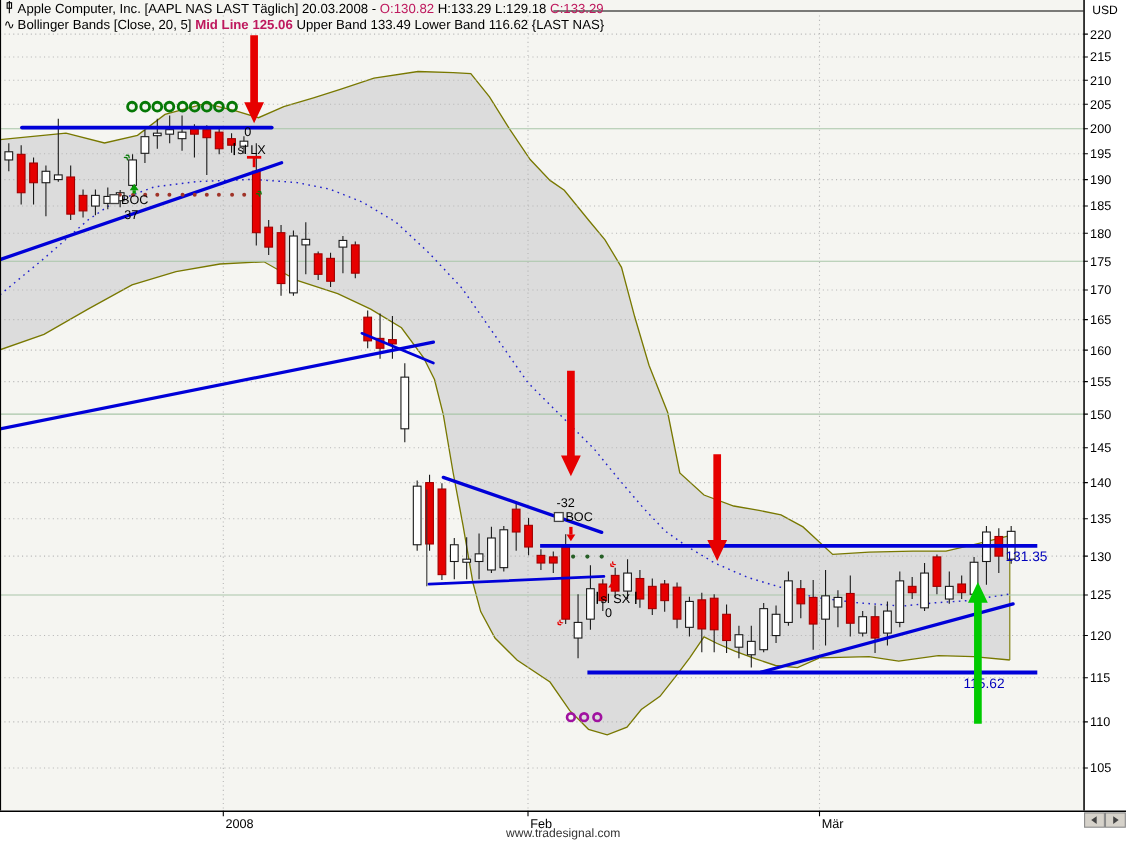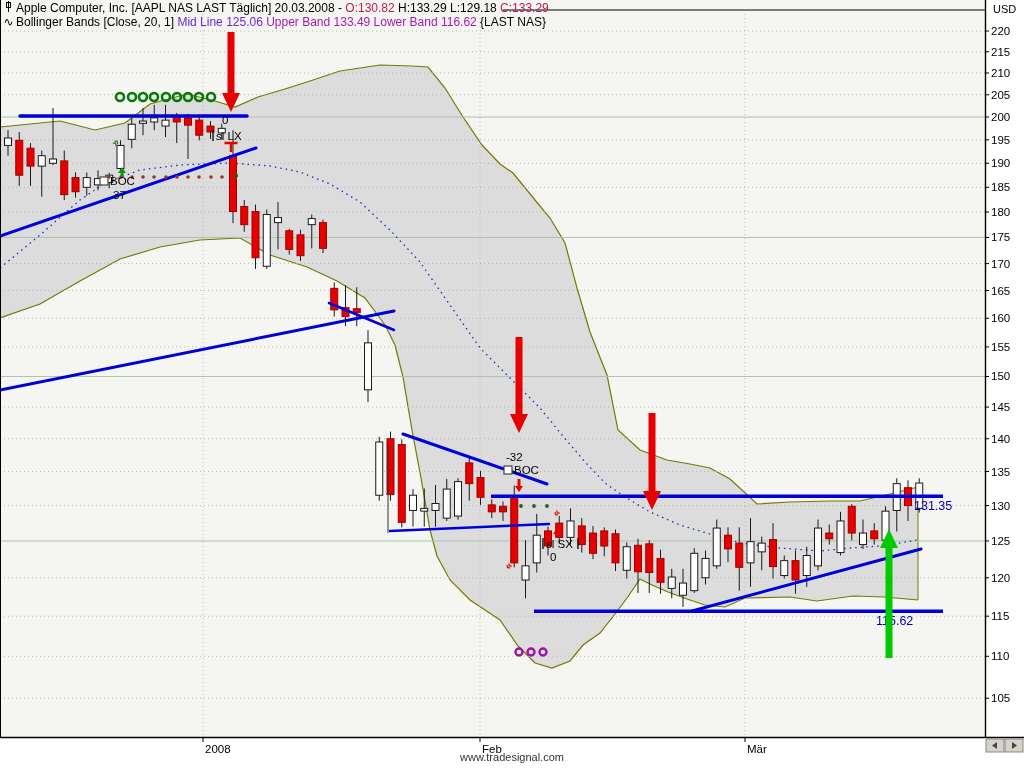--- a/index.html
+++ b/index.html
@@ -4,22 +4,22 @@
 <style>
   html,body{margin:0;padding:0;background:#fff;}
   #stage{position:relative;width:1024px;height:768px;background:#ffffff;overflow:hidden;
          font-family:"Liberation Sans",sans-serif;}
   #chart{position:absolute;left:0;top:0;}
   .header{position:absolute;left:3px;top:1px;z-index:5;font-size:12px;color:#000;}
   .hline{white-space:pre;line-height:14px;height:14px;display:flex;align-items:center;}
   .hline span{white-space:pre;}
   .h-icon{display:inline-block;width:11px;text-align:center;margin-right:2px;}
   .green{color:#be185d;}
-  .blue{color:#6d28d9;}
-  .olive{color:#a21caf;}
+  .blue{color:#be185d;font-weight:bold;}
+  .olive{color:#000000;}
 </style>
 </head>
 <body>
 
 <div id="stage">
 
   <svg id="chart" width="1024" height="768">
     <g>
         <rect x="0" y="0" width="1024" height="768" fill="#ffffff"></rect>
         <rect x="0" y="0" width="985" height="737" fill="#f5f5f1"></rect>
@@ -547,20 +547,20 @@
             <rect x="2.5" y="1.5" width="4" height="5" fill="none" stroke="#000"></rect>
             <line x1="4.5" y1="0" x2="4.5" y2="11" stroke="#000"></line>
           </svg></span>
       <span>Apple Computer, Inc. [AAPL NAS LAST Täglich] 20.03.2008 - </span>
       <span class="green">O:130.82</span>
       <span> H:133.29 L:129.18 </span>
       <span class="green">C:133.29</span>
     </div>
     <div class="hline">
       <span class="h-icon">∿</span>
-      <span>Bollinger Bands [Close, 20, 1] </span>
+      <span>Bollinger Bands [Close, 20, 5] </span>
       <span class="blue">Mid Line 125.06</span>
       <span class="olive"> Upper Band 133.49 Lower Band 116.62</span>
       <span> {LAST NAS}</span>
     </div>
   </div>
 
 </div>
 
 </body></html>

